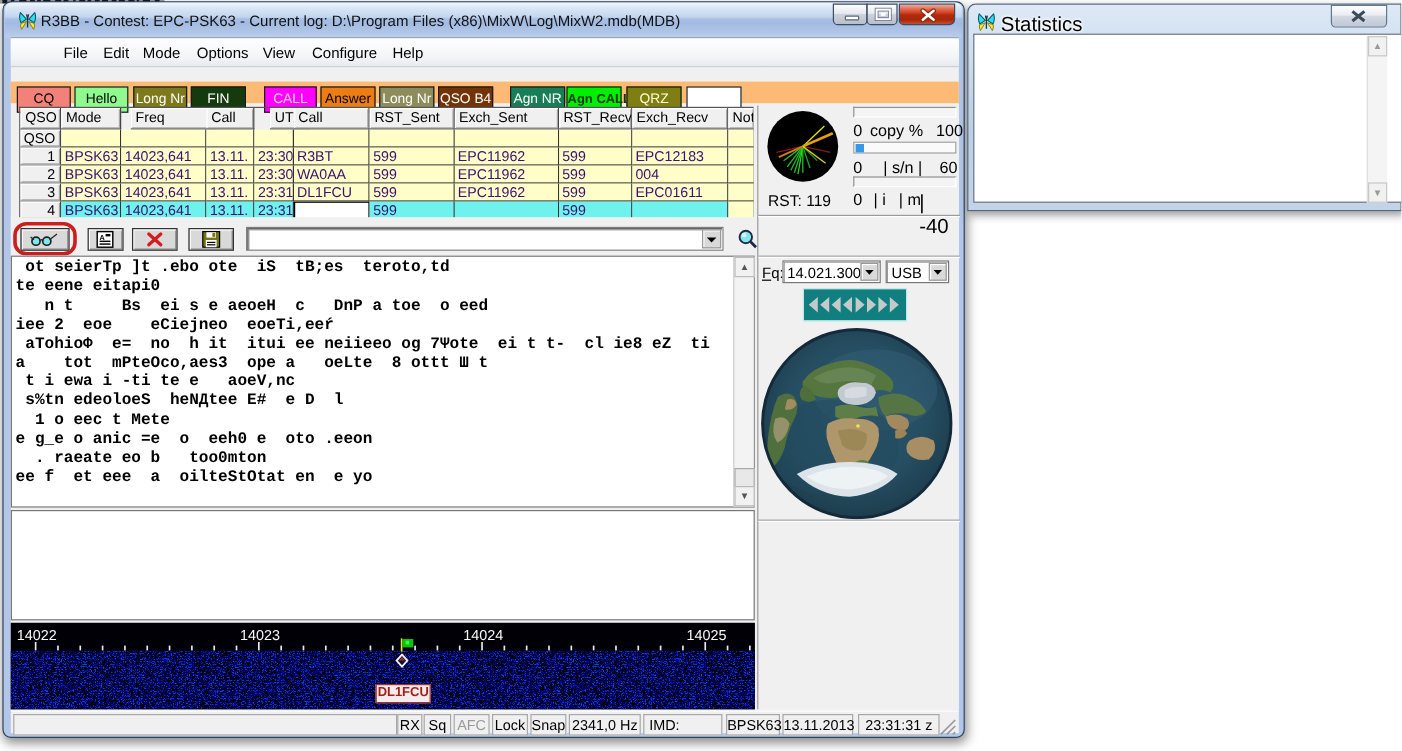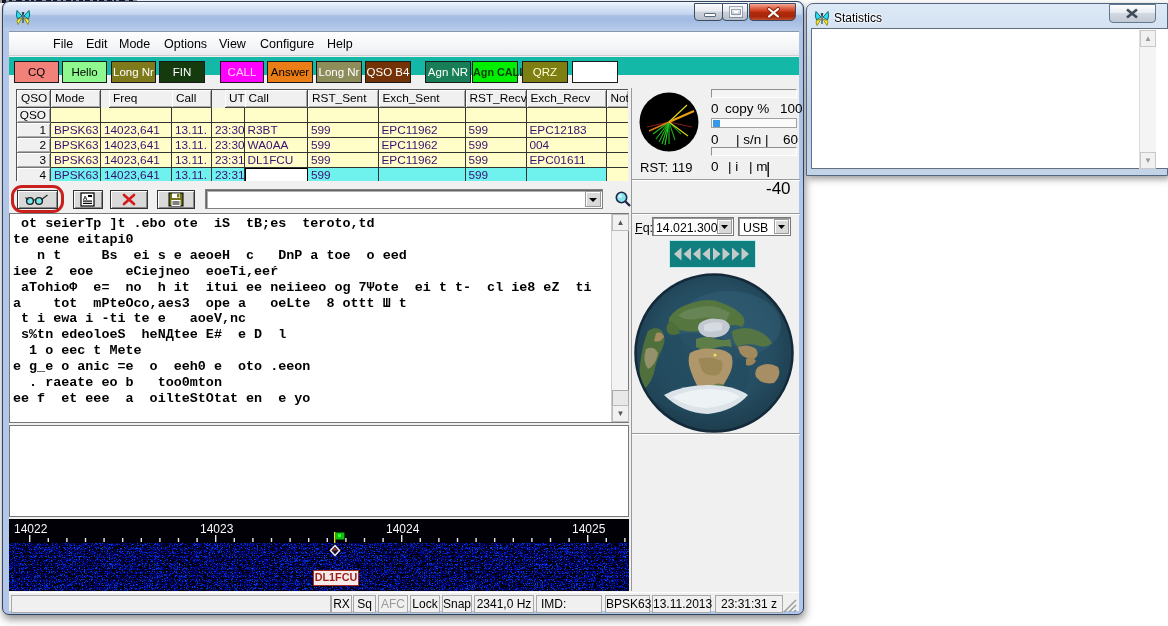--- a/index.html
+++ b/index.html
@@ -17,21 +17,21 @@
   border-radius:0 0 4px 4px; }
 #btnmin { left:690px; width:29px; }
 #btnmax { left:718px; width:26px; }
 #btnclose { left:745px; width:47px; border-radius:0 0 5px 4px;
   background:linear-gradient(#f2ab9b 0%, #e27257 20%, #cc3a1c 45%, #b12a0c 52%, #a92608 78%, #bf5034 100%); }
 #client { position:absolute; left:6px; top:29px; width:790px; height:561px;
   background:#f0f0f0; border-top:1px solid #8a97a8; }
 #menubar { position:absolute; left:0; top:0; width:790px; height:24px;
   background:linear-gradient(#ffffff, #f2f4f6 70%, #e7ebf0); border-bottom:1px solid #cfcfcf; }
 .mi { position:absolute; top:5px; font-size:12.5px; color:#000;margin-left:38px; }
-#macrobar { position:absolute; left:0; top:25px; width:790px; height:18px; background:#14b8a6; }
+#macrobar { position:absolute; left:0; top:36px; width:790px; height:18px; background:#fdba74; }
 .mbtn { position:absolute; top:4px; height:22px; border:1px solid #1a1a1a;
   font-size:11.5px; text-align:center; line-height:20px; white-space:nowrap; }
 #loggrid { position:absolute; left:7px; top:57px; width:612px; height:93px; overflow:hidden;
   border-left:1px solid #555; border-top:1px solid #555; font-size:11.8px; }
 .gc { position:absolute; overflow:hidden; white-space:nowrap; }
 .hc { background:#f0f0f0; color:#000; border-right:1px solid #444; border-bottom:1px solid #444;
   box-shadow:inset 1px 1px 0 #fff, inset -1px -1px 0 #a8a8a8; padding-left:4px; }
 .nc { background:#f0f0f0; color:#000; border-right:1px solid #444; border-bottom:1px solid #777;
   box-shadow:inset 1px 1px 0 #fff, inset -1px -1px 0 #a8a8a8; text-align:right; padding-right:4px; }
 .dc { background:#fffdc8; color:#3a1070; border-right:1px solid #333; border-bottom:1px solid #333; padding-left:3px; }
@@ -54,21 +54,21 @@
   background:#f0f0f0; border-left:1px solid #999; font-size:13.5px; }
 #statusbar { position:absolute; left:0; top:560px; width:790px; height:19px;
   background:#f0f0f0; border-top:1px solid #fff; }
 .sseg { position:absolute; top:2px; height:18px; border:1px solid #a8a8a8;
   font-size:12px; text-align:center; color:#000; line-height:16px; background:#f0f0f0; }
 .rpt { position:absolute; color:#000; }
 #statswin { position:absolute; left:806px; top:3px; width:362px; height:173px;
   background:linear-gradient(#dde9f6,#c8d8ec 35%,#bccfe6 60%,#c3d4e9);
   border:1px solid #51677f; border-radius:7px 0 0 0;
   box-shadow:2px 3px 7px rgba(50,50,50,.5); }
-#statstitle { position:absolute; left:27px; top:7px; font-size:12px; color:#000;
+#statstitle { position:absolute; left:27px; top:7px; font-size:17px; color:#000;
   text-shadow:0 0 3px #fff, 0 0 3px #fff, 0 0 3px #fff; }
 #statsclient { position:absolute; left:4px; top:24px; width:358px; height:141px;
   background:#fff; border:1px solid #5f6f7f; }
 #statstext { position:absolute; left:5px; top:4px; font-family:"Liberation Mono", monospace;
   font-size:11.8px; line-height:14.8px; color:#000; white-space:pre; font-weight:normal; letter-spacing:0.1px; }
 #statsx { position:absolute; left:302px; top:0px; width:47px; height:19px;
   background:linear-gradient(#fdfdfe 0%, #e9ecf1 45%, #d3d9e2 50%, #c2cad6 95%);
   border:1px solid #62788e; border-radius:0 0 4px 4px; }
 </style></head>
 <body>
@@ -96,20 +96,21 @@
 </div>
 <div id="mainwin">
 <div id="titlebar">
 <svg class="abs" style="left:11px;top:8px" width="16" height="15" viewBox="0 0 16 15">
 <path d="M2,0.5 L7,6 L2.5,9 Q0.5,5 2,0.5 Z" fill="#28e0ee" stroke="#0a5868" stroke-width="0.9"></path>
 <path d="M14,0.5 L9,6 L13.5,9 Q15.5,5 14,0.5 Z" fill="#28e0ee" stroke="#0a5868" stroke-width="0.9"></path>
 <path d="M7,8 L3,14.5 Q1.5,11 2.5,9.5 Z" fill="#f0f030" stroke="#887a10" stroke-width="0.8"></path>
 <path d="M9,8 L13,14.5 Q14.5,11 13.5,9.5 Z" fill="#f0f030" stroke="#887a10" stroke-width="0.8"></path>
 <path d="M7.2,2 L8,5.5 L8.8,2 M8,5.5 L8,13" stroke="#183840" stroke-width="1.1" fill="none"></path>
 </svg>
+<div id="titletext">R3BB - Contest: EPC-PSK63 - Current log: D:\Program Files (x86)\MixW\Log\MixW2.mdb(MDB)</div>
 <div class="capbtn" id="btnmin">
           <div style="position:absolute;left:9px;top:9px;width:12px;height:3.5px;background:#fff;border:1px solid #5a6a7a;border-radius:1px;"></div>
         </div>
 <div class="capbtn" id="btnmax"><svg width="25" height="17" viewBox="0 0 25 17">
 <rect x="7.5" y="4" width="11" height="8" fill="none" stroke="#50607a" stroke-width="3"></rect>
 <rect x="7.5" y="4" width="11" height="8" fill="none" stroke="#ffffff" stroke-width="1.8"></rect>
 <rect x="11" y="6.8" width="4" height="2.4" fill="#fff"></rect>
 </svg></div>
 <div class="capbtn" id="btnclose">
           <svg width="47" height="17" viewBox="0 0 47 17" style="position:absolute;left:0;top:0">

